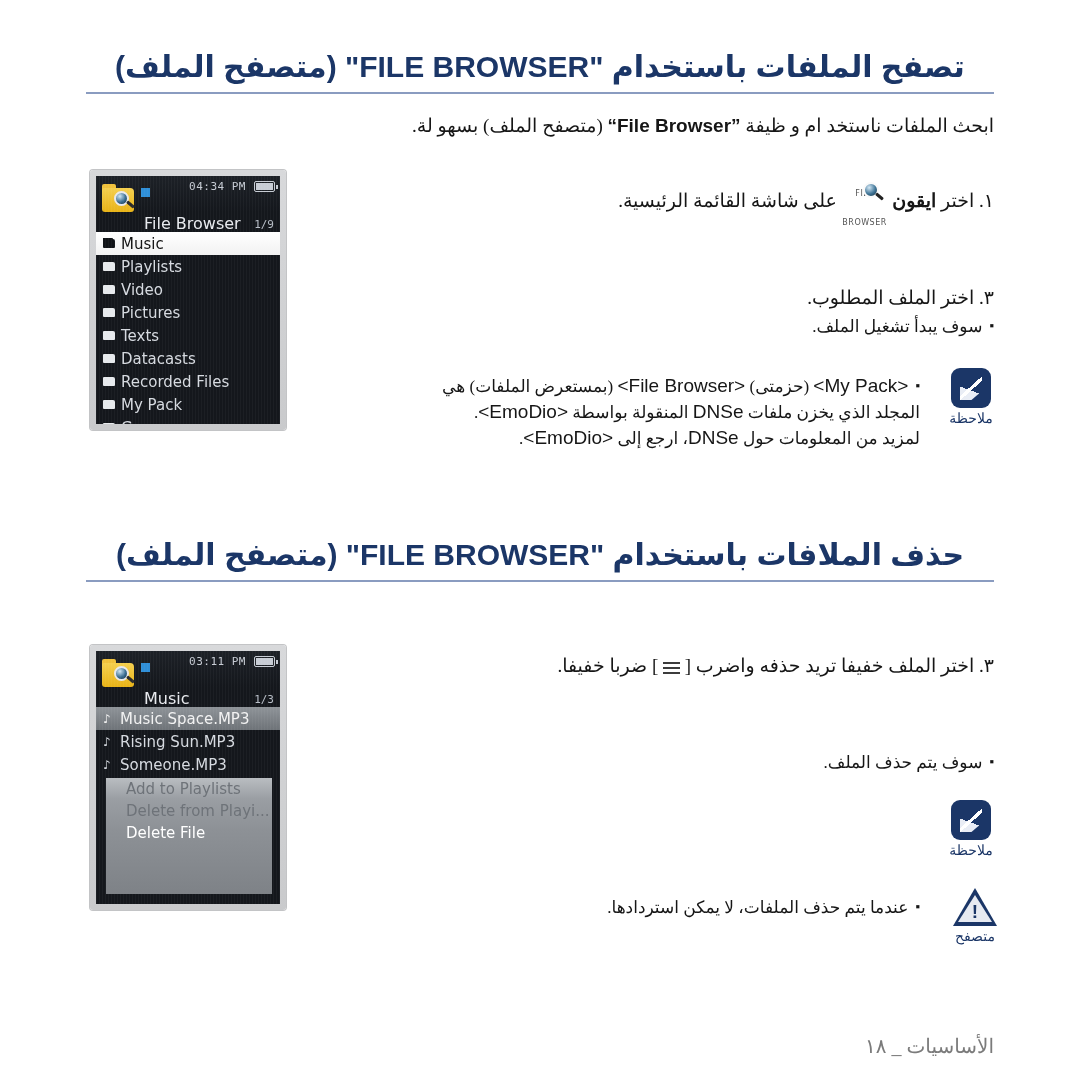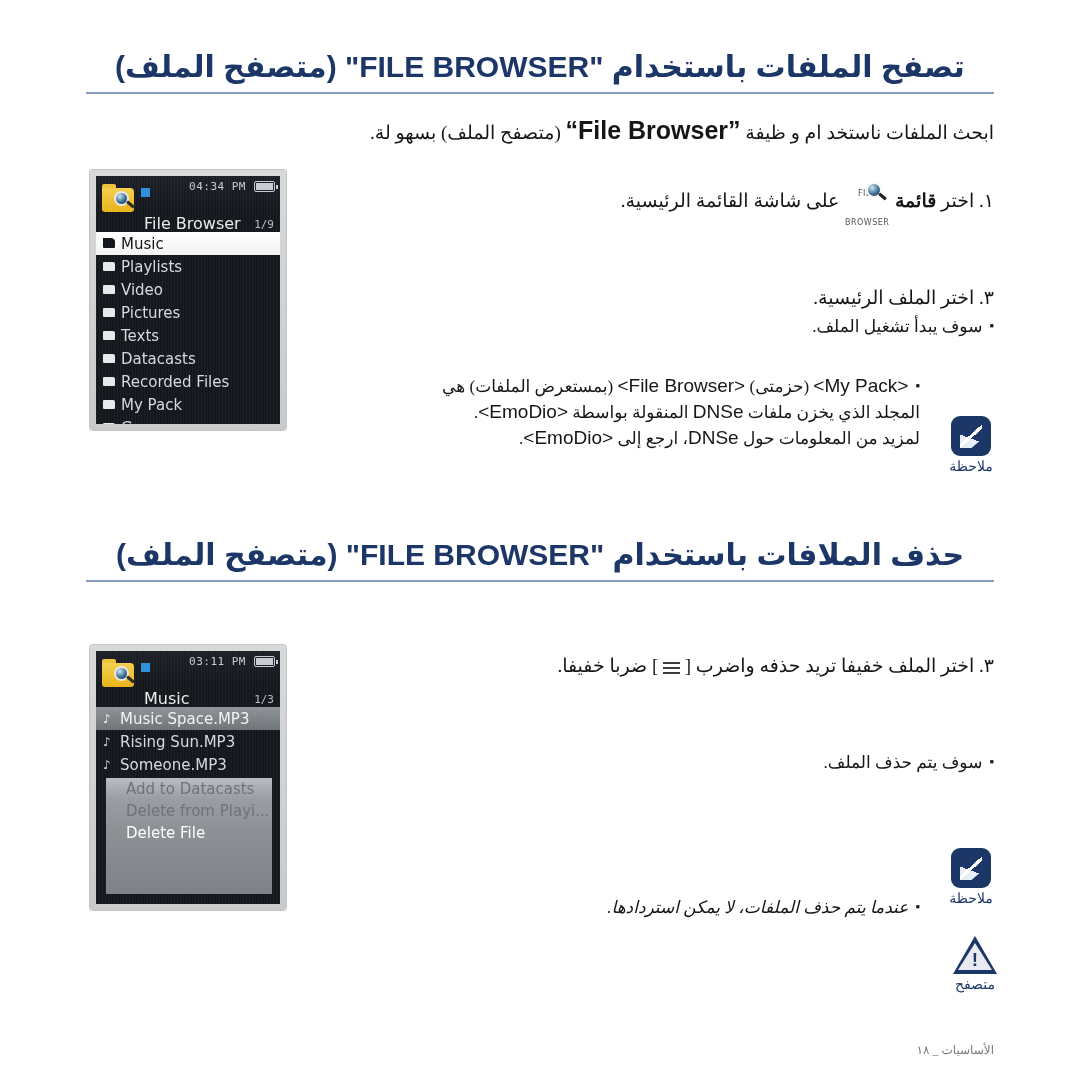--- a/index.html
+++ b/index.html
@@ -50,21 +50,21 @@
     font-family: "Liberation Serif", "DejaVu Serif", serif;
     font-size: 19px;
     color: #161616;
     text-align: right;
     line-height: 1.5;
     direction: rtl;
   }
   .txt .en {
     font-family: "Liberation Sans", "DejaVu Sans", sans-serif;
     font-weight: bold;
-    font-size: 25px;
+    font-size: 19px;
     direction: ltr;
     unicode-bidi: embed;
   }
   .txt .en-reg {
     font-family: "Liberation Sans", "DejaVu Sans", sans-serif;
     font-size: 19px;
     direction: ltr;
     unicode-bidi: embed;
   }
   .txt b.ar {
@@ -266,21 +266,20 @@
   }
   .popup .mi.active {
     color: #ffffff;
   }
 
   
   .callout {
     position: absolute;
     width: 62px;
     text-align: center;
-    margin-top: 48px;
   }
   .callout .glyph-note {
     width: 40px; height: 40px;
     margin: 0 auto;
     background: #1b3667;
     border-radius: 9px;
     position: relative;
   }
   .callout .glyph-note::before {
     content: "";
@@ -387,21 +386,21 @@
   }
   .menukey .bars i:nth-child(1) { top: 1px; }
   .menukey .bars i:nth-child(2) { top: 6px; }
   .menukey .bars i:nth-child(3) { top: 11px; }
 
   
   .footer {
     position: absolute;
     right: 86px;
     bottom: 22px;
-    font-size: 12px;
+    font-size: 20px;
     color: #7b7b7b;
     direction: rtl;
     font-family: "Liberation Serif", serif;
   }
 </style>
 </head>
 <body>
 
 <div class="page">
 
@@ -468,30 +467,30 @@
           </div>
         <div class="item">
             <span class="fico"></span>
             <span>Games</span>
           </div>
       </div>
     </div>
   </div>
 
   <div class="txt" style="top:176px; right:86px; width:820px;">
-    <span>١.</span><span> اختر </span><b class="ar">قائمة</b>
+    <span>١.</span><span> اختر </span><b class="ar">ايقون</b>
     <span class="inline-fb">
       <span class="ic"><span class="lens"></span><span class="handle"></span></span>
       <span class="lbl">FILE<br>BROWSER</span>
     </span><span> على شاشة القائمة الرئيسية.</span>
   </div>
 
 
   <div class="txt" style="top:284px; right:86px; width:820px;">
-    <span>٣.</span><span> اختر الملف الرئيسية.</span>
+    <span>٣.</span><span> اختر الملف المطلوب.</span>
   </div>
 
   <div class="txt bullet-line" style="top:314px; right:86px; width:820px;">
     <span class="sq">سوف يبدأ تشغيل الملف.</span>
   </div>
 
   <div class="callout" style="left:940px; top:368px;">
     <div class="glyph-note"></div>
     <div class="cap">ملاحظة</div>
   </div>
@@ -539,21 +538,21 @@
         <div class="item">
             <span class="note-ico">♪</span>
             <span>Rising Sun.MP3</span>
           </div>
         <div class="item">
             <span class="note-ico">♪</span>
             <span>Someone.MP3</span>
           </div>
       </div>
       <div class="popup">
-        <div class="mi">Add to Datacasts</div>
+        <div class="mi">Add to Playlists</div>
         <div class="mi">Delete from Playi...</div>
         <div class="mi active">Delete File</div>
       </div>
     </div>
   </div>
 
   <div class="txt" style="top:652px; right:86px; width:820px;">
     <span>٣.</span><span> اختر الملف خفيفا تريد حذفه واضرب [ </span><span class="menukey"><span class="bars"><i></i><i></i><i></i></span></span><span> ] ضربا خفيفا.</span>
   </div>
 
@@ -568,19 +567,19 @@
   </div>
 
   <div class="callout" style="left:944px; top:888px;">
     <div class="glyph-caution">
       <div class="tri"></div>
         <div class="tri-in"></div>
         <div class="bang">!</div>
     </div>
     <div class="cap">متصفح</div>
   </div>
-  <div class="txt bullet-line" style="top:895px; right:160px; width:765px;font-style:italic;">
+  <div class="txt bullet-line" style="top:895px; right:160px; width:765px;">
     <span class="sq">عندما يتم حذف الملفات، لا يمكن استردادها.</span>
   </div>
 
   <div class="footer">الأساسيات _ ١٨</div>
 
 </div>
 
 </body></html>

